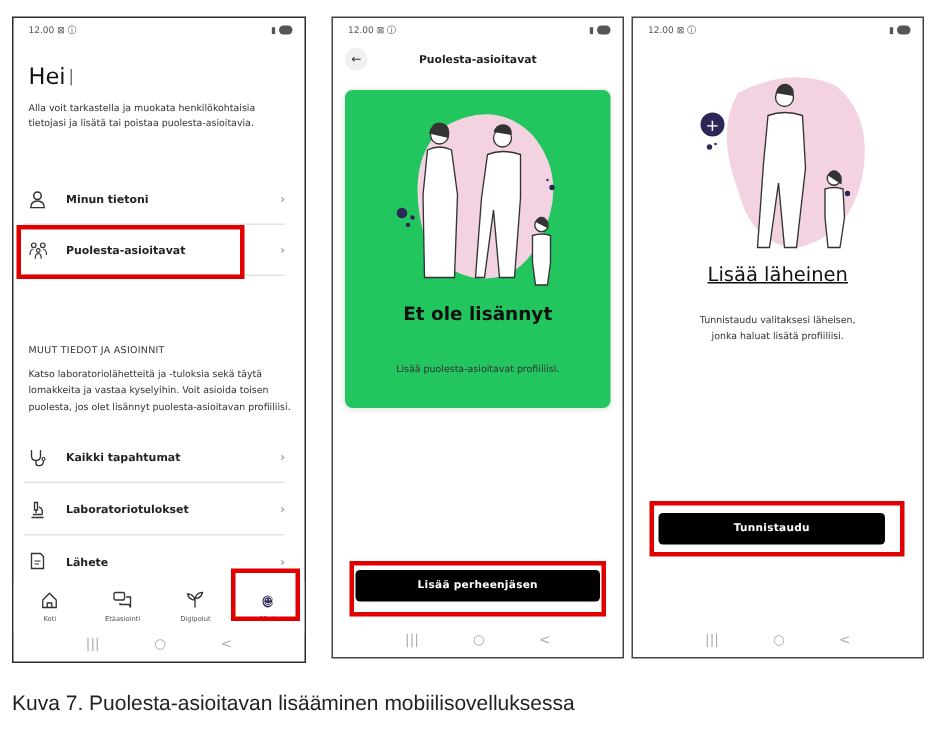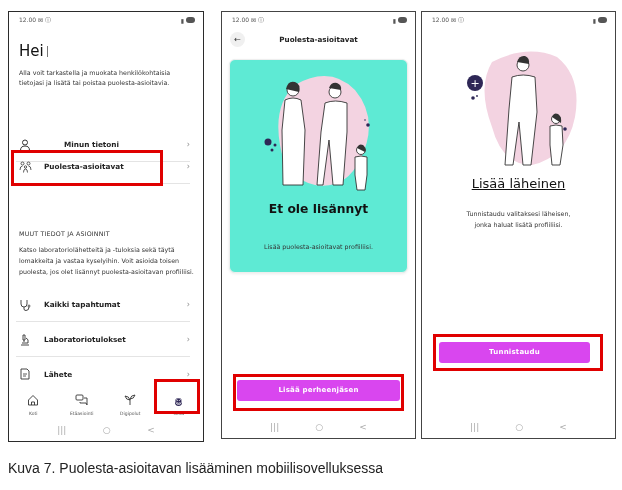--- a/index.html
+++ b/index.html
@@ -26,24 +26,24 @@
   .p1-desc { position: absolute; top: 233px; left: 10px; right: 8px; font-size: 6.3px; line-height: 10.8px; color: #333; }
   .tabbar { position: absolute; top: 376px; left: 0; right: 0; height: 34px; display: flex; justify-content: space-around; background: #fff; }
   .tab { display: flex; flex-direction: column; align-items: center; width: 44px; padding-top: 6px; }
   .tab .t-ico { font-size: 10px; color: #333; height: 13px; line-height: 13px; }
   .tab .t-lbl { font-size: 4.5px; color: #555; margin-top: 4px; }
   .smiley { width: 11px; height: 11px; border-radius: 50%; background: #2e2756; color: #fff; font-size: 7px; line-height: 11px; text-align: center; }
 
   
   .back { position: absolute; top: 20px; left: 8px; width: 15px; height: 15px; border-radius: 50%; background: #f0f0f0; font-size: 8px; text-align: center; line-height: 15px; color: #333; }
   .p2-title { position: absolute; top: 23px; left: 0; right: 0; text-align: center; font-size: 7.2px; font-weight: bold; color: #222; }
-  .card { position: absolute; top: 47px; left: 7px; right: 7px; height: 214px; border: 1px solid #eee; border-radius: 6px; box-shadow: 0 1px 3px rgba(0,0,0,0.08); background: #5eead4; }
+  .card { position: absolute; top: 47px; left: 7px; right: 7px; height: 214px; border: 1px solid #eee; border-radius: 6px; box-shadow: 0 1px 3px rgba(0,0,0,0.08); background: #22c55e; }
   .card-title { position: absolute; top: 142px; left: 0; right: 0; text-align: center; font-size: 12.3px; font-weight: bold; color: #111; line-height: 15px; }
   .card-sub { position: absolute; top: 183px; left: 0; right: 0; text-align: center; font-size: 6.3px; color: #333; }
-  .btn-primary { position: absolute; height: 21px; border-radius: 3px; background: #d946ef; color: #fff; font-size: 7px; font-weight: bold; text-align: center; line-height: 21px; letter-spacing: 0.2px; }
+  .btn-primary { position: absolute; height: 21px; border-radius: 3px; background: #000000; color: #fff; font-size: 7px; font-weight: bold; text-align: center; line-height: 21px; letter-spacing: 0.2px; }
 
   
   .p3-title { position: absolute; top: 164px; left: 0; right: 0; text-align: center; font-size: 13px; font-weight: 500; color: #111; text-decoration: underline; }
   .p3-desc { position: absolute; top: 196px; left: 0; right: 0; text-align: center; font-size: 6.3px; line-height: 11px; color: #333; }
   .p3-cancel { position: absolute; top: 366px; left: 0; right: 0; text-align: center; font-size: 7.2px; color: #222; font-weight: 500; }
 
   .caption { position: absolute; top: 460px; left: 8px; font-family: "Liberation Sans", sans-serif; font-size: 14px; color: #222; }
   svg { display: block; }
 </style>
 </head>
@@ -54,21 +54,21 @@
     <span><span>12.00</span> <span>⊠ ⓘ</span></span>
     <span class="right">
         <span>▮</span>
         <span class="batt"></span>
       </span>
   </div>
 
   <div class="hei"><span>Hei</span><span class="caret"></span></div>
   <div class="p1-intro">Alla voit tarkastella ja muokata henkilökohtaisia tietojasi ja lisätä tai poistaa puolesta-asioitavia.</div>
 
-  <div class="list-item" style="top:116px;gap:20px;">
+  <div class="list-item" style="top:104px;">
     <span class="ico">
       <svg width="12" height="12" viewBox="0 0 12 12">
           <circle cx="6" cy="3.5" r="2.5" fill="none" stroke="#333" stroke-width="1"></circle>
           <path d="M1.5 11.5 Q1.5 7 6 7 Q10.5 7 10.5 11.5 Z" fill="none" stroke="#333" stroke-width="1"></path>
         </svg>
     </span>
     <span class="lbl">Minun tietoni</span>
     <span class="chev">›</span>
   </div>
   <div class="list-item" style="top:138px;">

